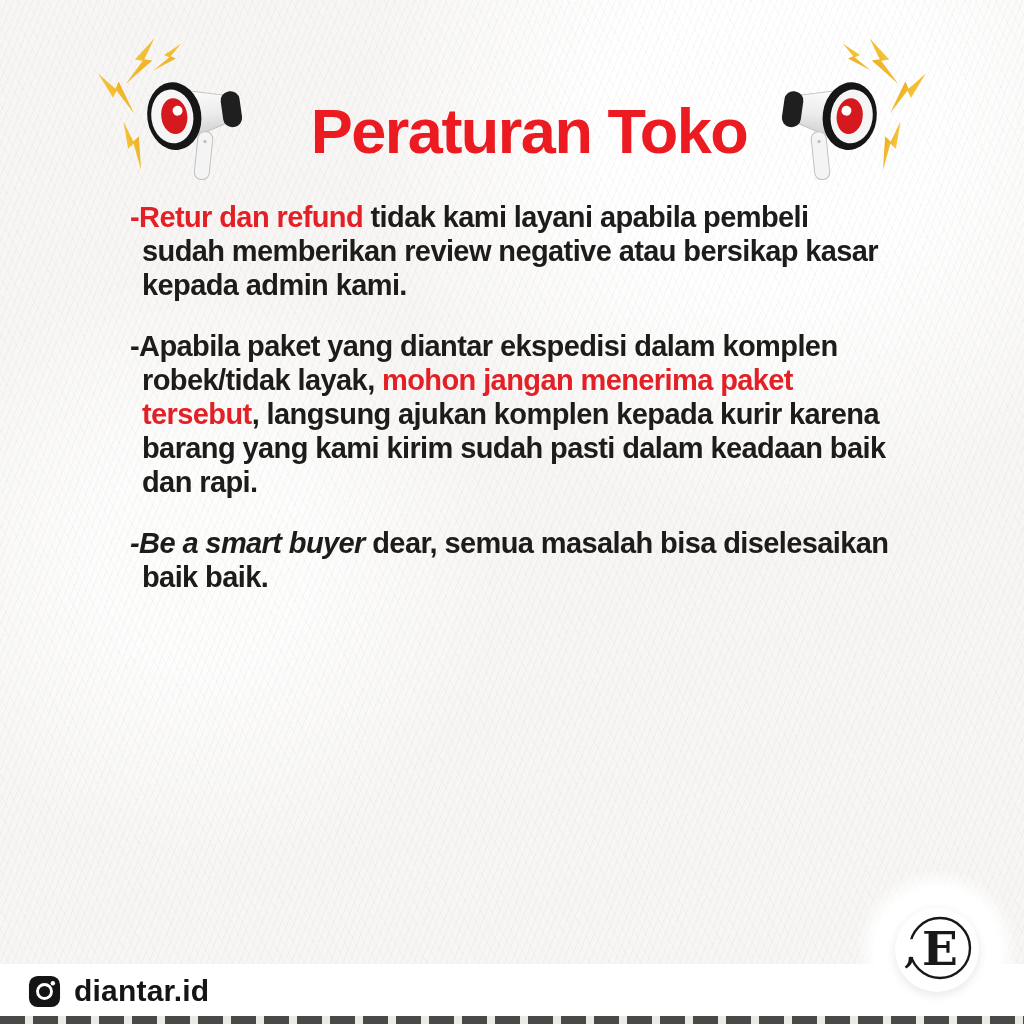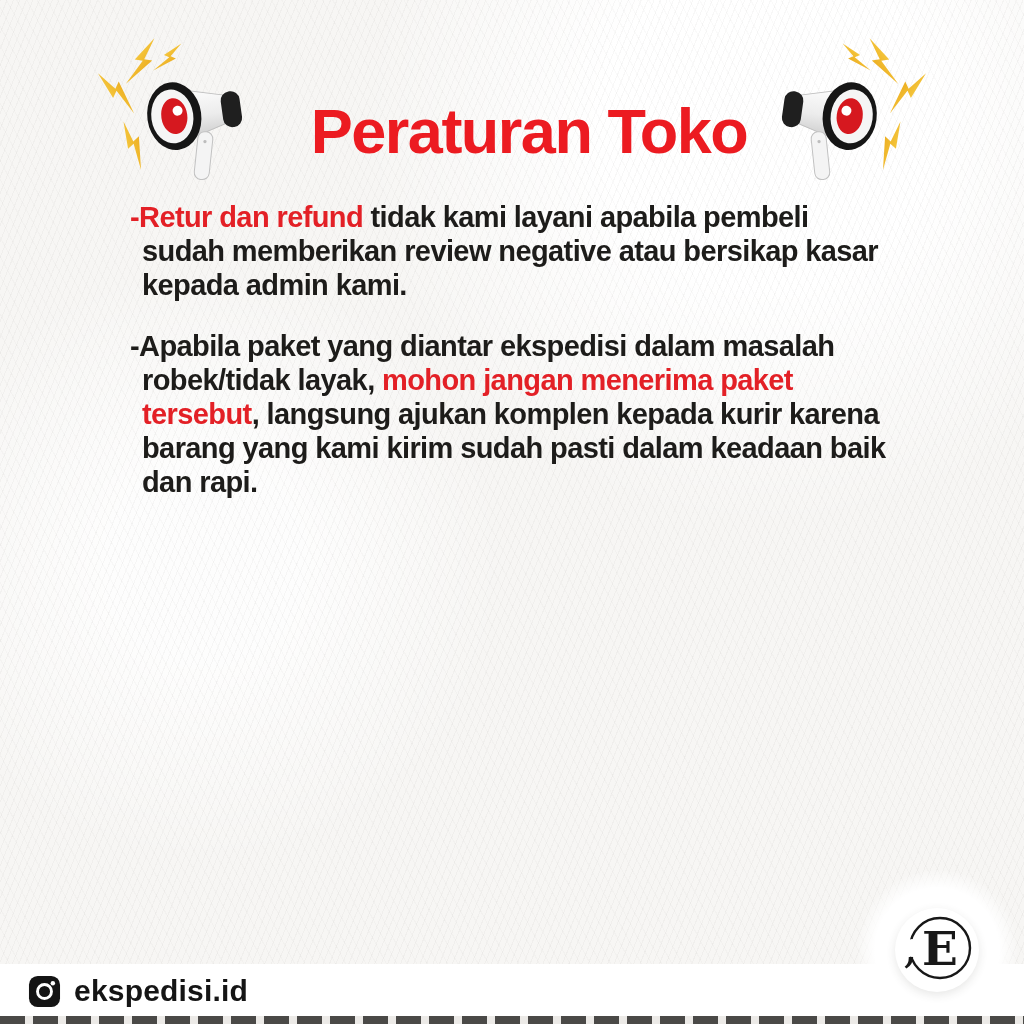--- a/index.html
+++ b/index.html
@@ -132,37 +132,39 @@
       </g>
     </svg>
   </div>
 
   <h1 class="title">Peraturan Toko</h1>
 
   <div class="rules">
     <p><span class="red">-Retur dan refund </span><span>tidak kami layani apabila pembeli
 sudah memberikan review negative atau bersikap kasar
 kepada admin kami.</span></p>
-    <p><span>-Apabila paket yang diantar ekspedisi dalam masalah
+    <p><span>-Apabila paket yang diantar ekspedisi dalam komplen
 robek/tidak layak, </span><span class="red">mohon jangan menerima paket
 tersebut</span><span>, langsung ajukan komplen kepada kurir karena
 barang yang kami kirim sudah pasti dalam keadaan baik
 dan rapi.</span></p>
+    <p><span class="italic">-Be a smart buyer</span><span> dear, semua masalah bisa diselesaikan
+baik baik.</span></p>
   </div>
 
   <div class="footer-strip"></div>
   <div class="logo-glow"></div>
 
   <div class="ig-row">
     <svg class="ig-icon" viewBox="0 0 34 34">
       <rect x="1" y="1" width="32" height="32" rx="9" fill="#141414"></rect>
       <circle cx="17" cy="17" r="7.2" fill="none" stroke="#ffffff" stroke-width="3"></circle>
       <circle cx="25.6" cy="8.4" r="2.3" fill="#ffffff"></circle>
     </svg>
-    <span class="handle">ekspedisi.id</span>
+    <span class="handle">diantar.id</span>
   </div>
 
   <div class="logo">
     <svg viewBox="0 0 84 84">
       <circle cx="45" cy="40" r="30" fill="none" stroke="#181818" stroke-width="2.4"></circle>
       <circle cx="17" cy="40" r="9" fill="#ffffff"></circle>
       <text x="8" y="54" font-family="DejaVu Serif, serif" font-size="46" fill="#181818">,</text>
       <text x="45" y="57" text-anchor="middle" font-family="DejaVu Serif, serif" font-size="47" font-weight="bold" fill="#181818">E</text>
     </svg>
   </div>

